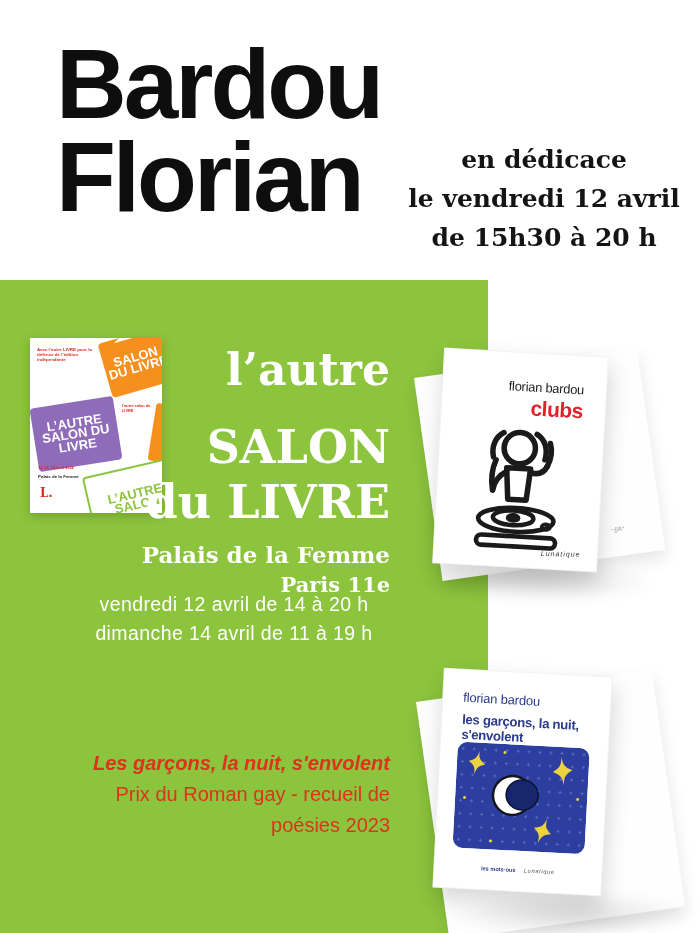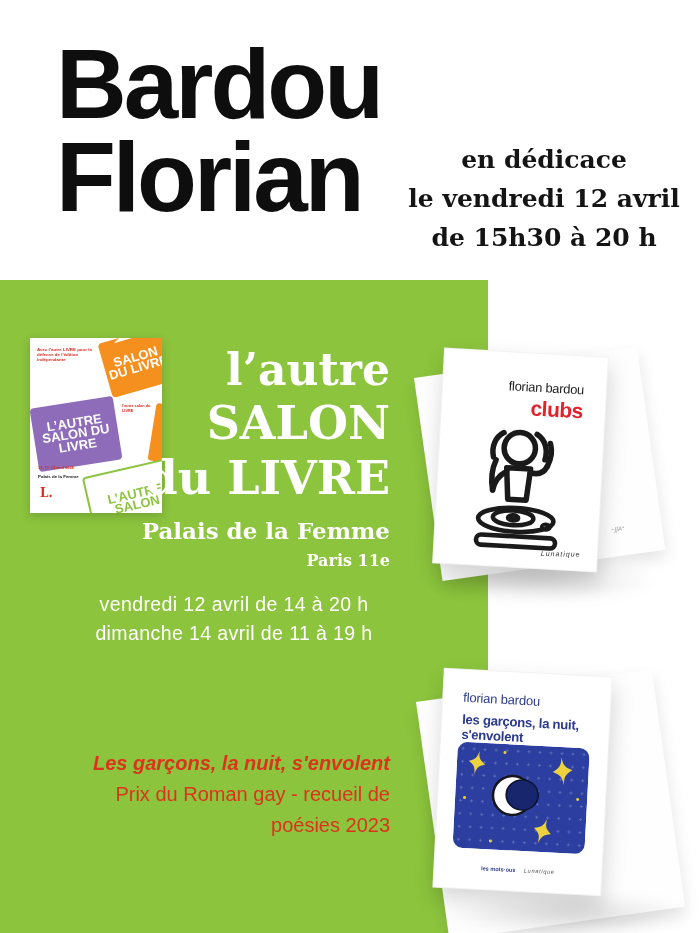--- a/index.html
+++ b/index.html
@@ -34,24 +34,24 @@
     border-right:16px solid transparent;border-bottom:9px solid #fff;}
   .mp-info{left:92px;top:66px;width:70px;font-size:7px;line-height:8px;font-weight:bold;color:#d92c1e;}
   .mp-dates{left:8px;top:128px;width:100px;font-size:7px;font-weight:bold;color:#d92c1e;}
   .mp-venue{left:8px;top:136px;width:110px;font-size:8px;font-weight:bold;color:#1a1a1a;}
   .mp-logo{left:10px;top:148px;font-size:12px;font-weight:bold;color:#d92c1e;font-family:"DejaVu Serif",serif;}
 
   
   .salon-title{left:130px;top:344px;width:260px;text-align:right;color:#ffffff;
     font-family:"DejaVu Serif",serif;font-weight:bold;}
   .salon-l1{font-size:44px;line-height:52px;}
-  .salon-l2{font-size:46px;line-height:54px;}
+  .salon-l2{font-size:46px;line-height:54px;margin-top:24px;}
   .salon-l3{font-size:46px;line-height:56px;}
   .salon-venue{font-size:23px;line-height:30px;margin-top:10px;}
-  .salon-city{font-size:16px;line-height:30px;}
+  .salon-city{font-size:21px;line-height:30px;}
 
   .salon-dates{left:78px;top:590px;width:312px;text-align:center;color:#ffffff;
     font-size:19.5px;line-height:29px;letter-spacing:.4px;}
 
   .award{left:54px;top:748px;width:336px;text-align:right;color:#DC331D;
     font-size:20px;line-height:31px;}
   .award-title{font-weight:bold;font-style:italic;}
 
   
   .book-group{overflow:visible;}

